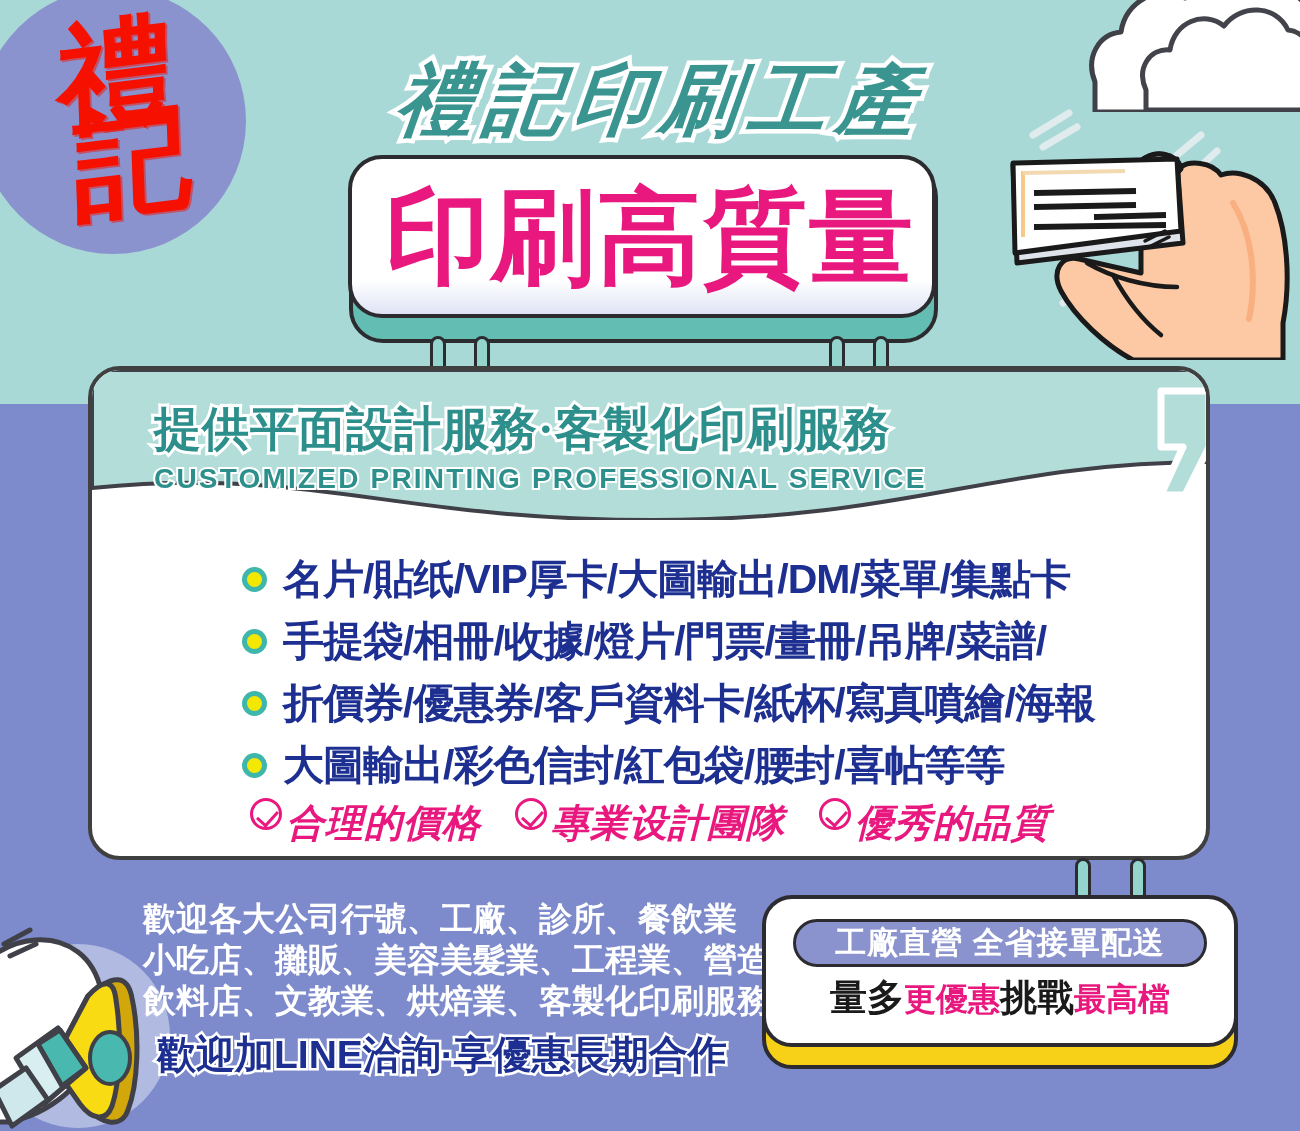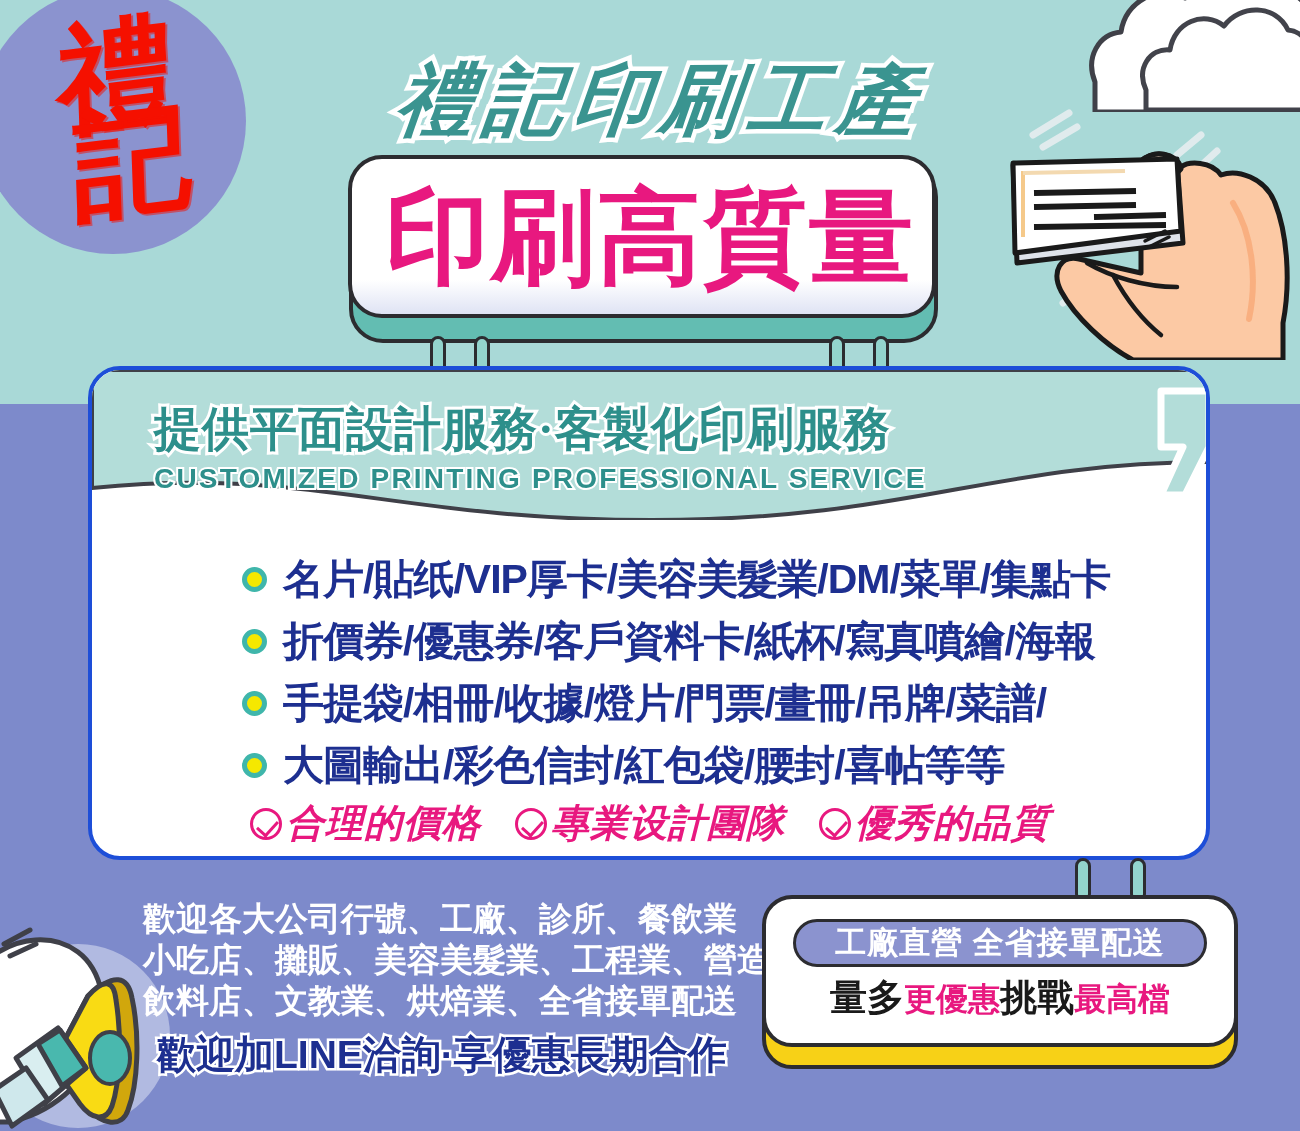--- a/index.html
+++ b/index.html
@@ -78,21 +78,21 @@
 
   
   .rod {
     position:absolute; width:16px; height:44px;
     background:#93d4cd; border:3px solid #2c2c30; border-radius:8px;
   }
 
   
   .content-card {
     position:absolute; left:88px; top:366px; width:1122px; height:494px;
-    background:#ffffff; border:4px solid #1d4ed8; border-radius:32px;
+    background:#ffffff; border:4px solid #404040; border-radius:32px;
     overflow:hidden;
   }
   .card-header-band {
     position:absolute; left:0; top:0; width:100%; height:150px;
     overflow:hidden;
   }
   .card-sub-cn {
     position:absolute; left:62px; top:28px;
     font-family:"Liberation Serif", serif;
     font-size:47px; font-weight:bold; color:#2d8f8b;
@@ -127,21 +127,21 @@
     font-family:"Liberation Sans", sans-serif;
     font-size:41px; font-weight:bold; color:#1d2f90;
     white-space:nowrap; letter-spacing:-1px;
   }
 
   
   .features {
     position:absolute; left:158px; top:428px;
     display:flex; align-items:center; gap:34px;
   }
-  .feature { display:flex; align-items:center; }
+  .feature { display:flex; }
   .check-circle {
     width:32px; height:32px; border-radius:50%;
     border:3.5px solid #e8187f; flex:none; margin-right:4px;
     position:relative;
   }
   .check-circle::after {
     content:""; position:absolute; left:8px; top:5px;
     width:10px; height:17px;
     border-right:3.5px solid #e8187f; border-bottom:3.5px solid #e8187f;
     transform:rotate(42deg);
@@ -286,29 +286,29 @@
     <div class="card-sub-en">CUSTOMIZED PRINTING PROFESSIONAL SERVICE</div>
 
     <svg class="quote-deco" width="130" height="120" viewBox="0 0 130 120">
       <path d="M6 6 L54 6 L54 62 L30 110 L6 110 L28 62 L6 62 Z" fill="#b3ddd9" stroke="#ffffff" stroke-width="7" stroke-linejoin="round"></path>
       <path d="M72 6 L120 6 L120 62 L96 110 L72 110 L94 62 L72 62 Z" fill="#b3ddd9" stroke="#ffffff" stroke-width="7" stroke-linejoin="round"></path>
     </svg>
 
     <div class="bullets">
       <div class="bullet-row">
         <span class="bullet-dot"></span>
-        <span class="bullet-label">名片/貼纸/VIP厚卡/美容美髮業/DM/菜單/集點卡</span>
+        <span class="bullet-label">名片/貼纸/VIP厚卡/大圖輸出/DM/菜單/集點卡</span>
+      </div>
+      <div class="bullet-row">
+        <span class="bullet-dot"></span>
+        <span class="bullet-label">手提袋/相冊/收據/燈片/門票/畫冊/吊牌/菜譜/</span>
       </div>
       <div class="bullet-row">
         <span class="bullet-dot"></span>
         <span class="bullet-label">折價券/優惠券/客戶資料卡/紙杯/寫真噴繪/海報</span>
-      </div>
-      <div class="bullet-row">
-        <span class="bullet-dot"></span>
-        <span class="bullet-label">手提袋/相冊/收據/燈片/門票/畫冊/吊牌/菜譜/</span>
       </div>
       <div class="bullet-row">
         <span class="bullet-dot"></span>
         <span class="bullet-label">大圖輸出/彩色信封/紅包袋/腰封/喜帖等等</span>
       </div>
     </div>
 
     <div class="features">
       <div class="feature">
         <span class="check-circle"></span>
@@ -341,21 +341,21 @@
     <ellipse cx="128" cy="140" rx="20" ry="26" fill="#49b8ae" stroke="#3f4048" stroke-width="4"></ellipse>
 
     <path d="M34 140 L76 110 L104 150 L62 186 Z" fill="#d9eef0" stroke="#3f4048" stroke-width="5" stroke-linejoin="round"></path>
     <path d="M56 126 L78 112 L104 150 L80 168 Z" fill="#49b8ae" stroke="#3f4048" stroke-width="5" stroke-linejoin="round"></path>
     <path d="M12 172 L44 150 L66 182 L30 208 Z" fill="#cfe8ec" stroke="#3f4048" stroke-width="5" stroke-linejoin="round"></path>
   </svg>
 
   <div class="bottom-left">
     <div class="bl-line">歡迎各大公司行號、工廠、診所、餐飲業</div>
     <div class="bl-line">小吃店、攤販、美容美髮業、工程業、營造業</div>
-    <div class="bl-line">飲料店、文教業、烘焙業、全省接單配送</div>
+    <div class="bl-line">飲料店、文教業、烘焙業、客製化印刷服務</div>
     <div class="bl-line-accent">歡迎加LINE洽詢·享優惠長期合作</div>
   </div>
 
   <div class="promo-yellow"></div>
   <div class="promo-box">
     <div class="promo-pill">
       <span class="promo-pill-text">工廠直營 全省接單配送</span>
     </div>
     <div class="promo-line2">
       <span class="pl-dark">量多</span>

